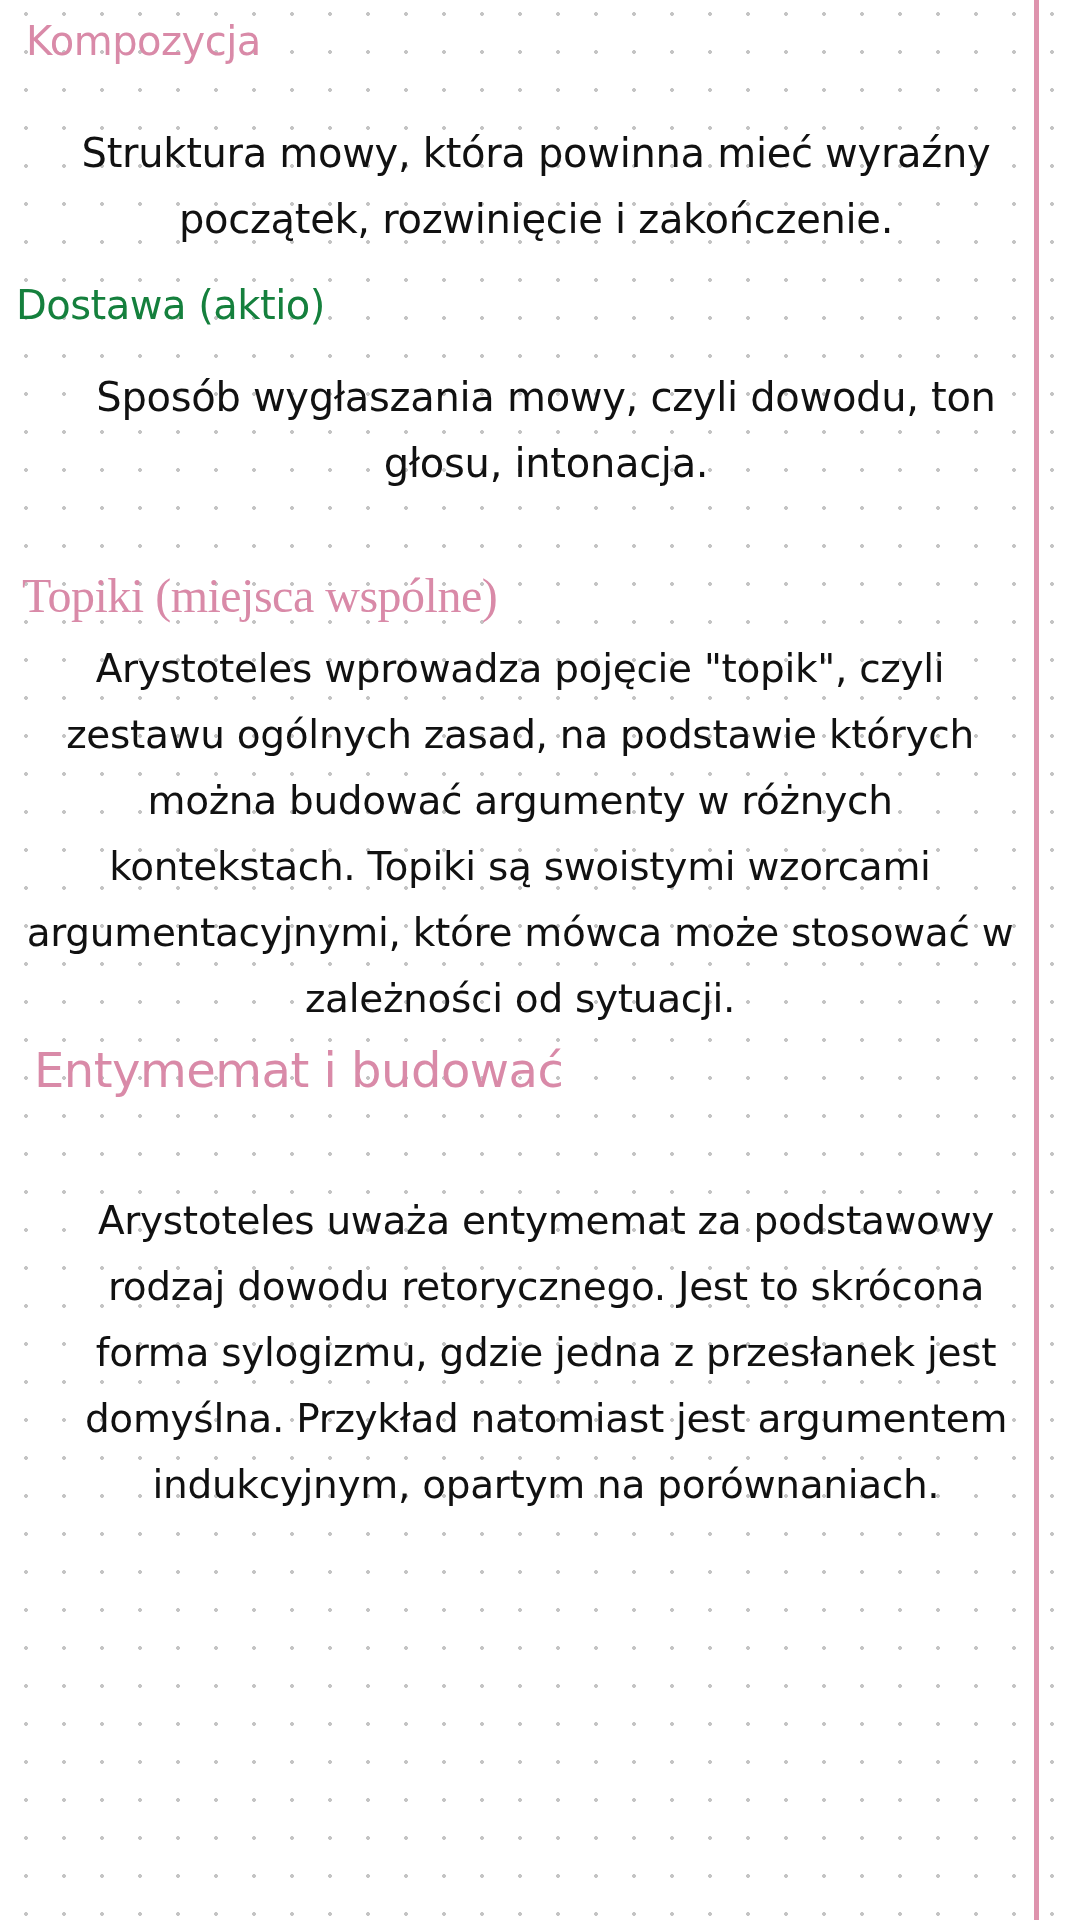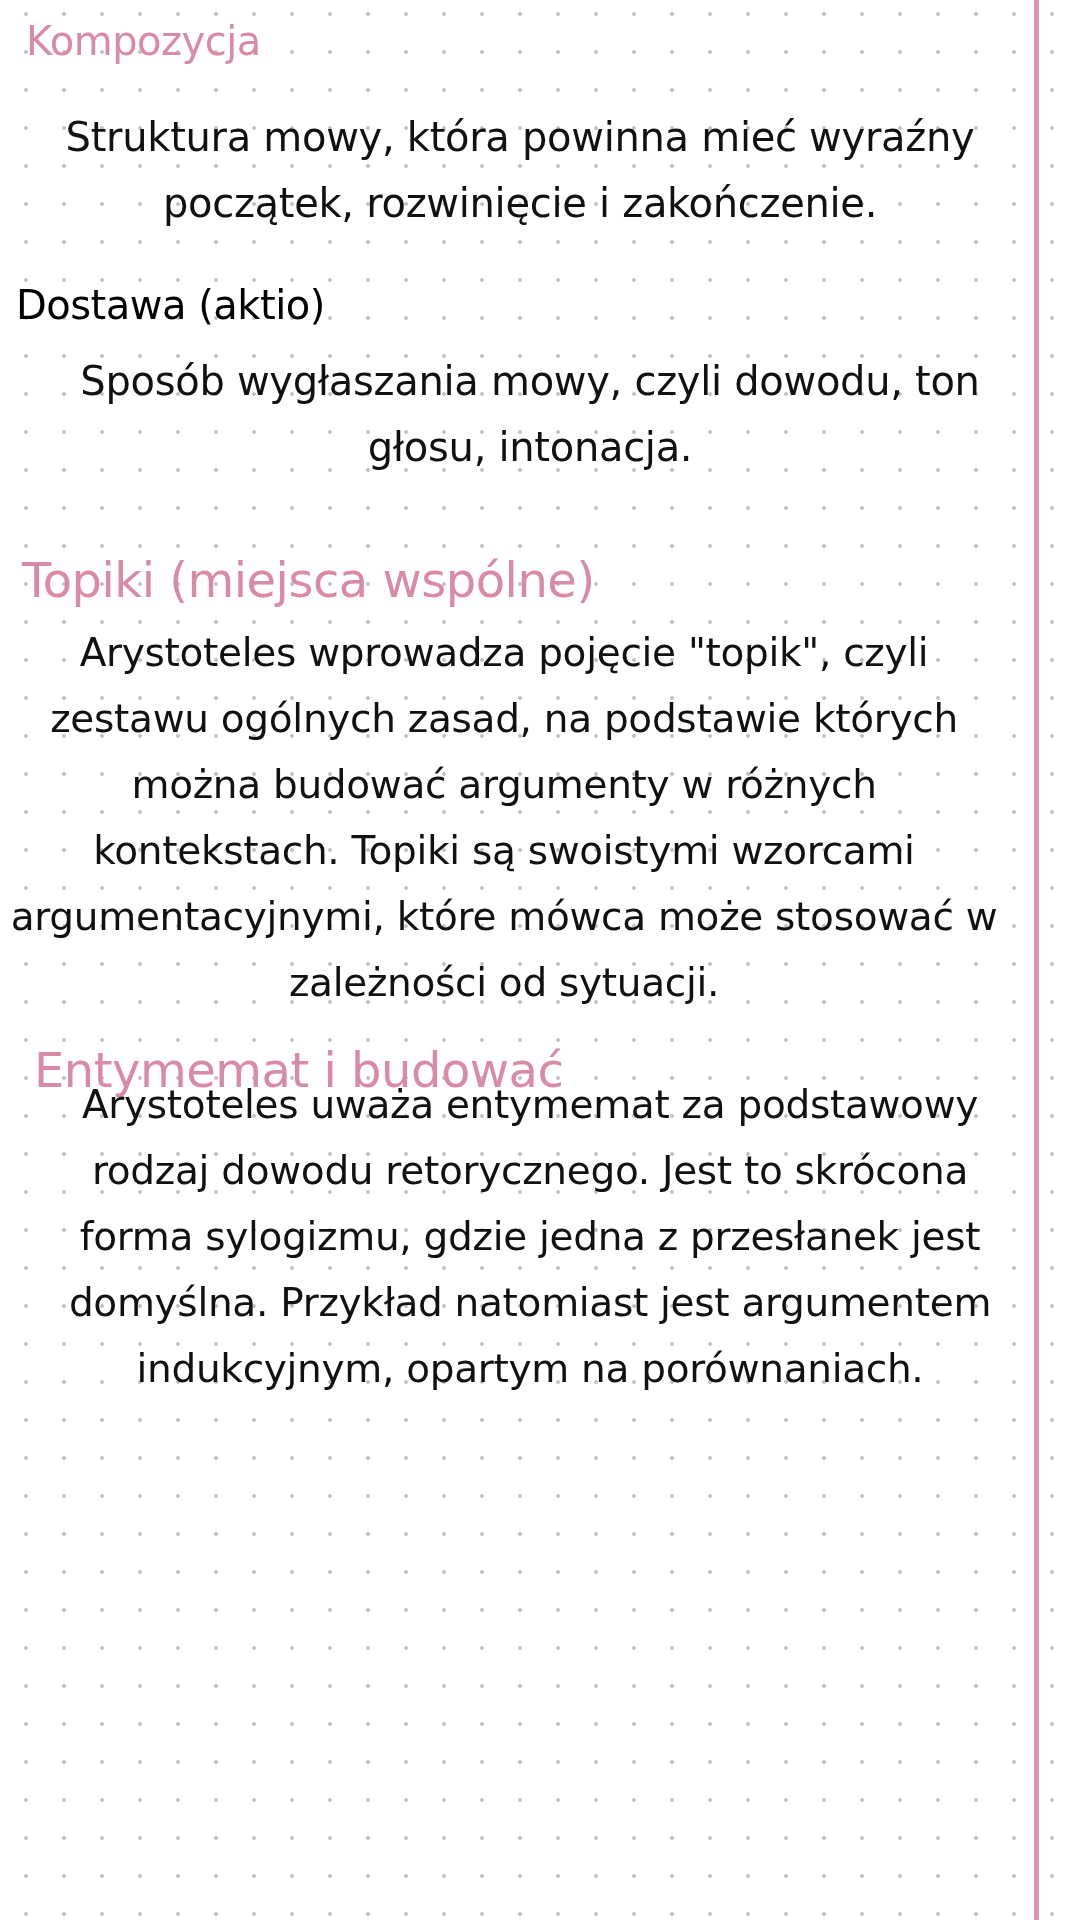--- a/index.html
+++ b/index.html
@@ -13,34 +13,34 @@
   }
   .margin-line {
     position:absolute; left:1034px; top:0; width:5px; height:1920px;
     background:#de93ad;
   }
   .heading {
     position:absolute; margin:12px; font-weight:normal; white-space:nowrap;
     letter-spacing:-0.5px;
   }
   .para {
-    position:absolute; margin:0; color:#111; text-align:center;
+    position:absolute; margin:16px; color:#111; text-align:center;
     font-weight:normal; letter-spacing:-0.3px;
   }
   .h-small { font-size:40px; }
   .h-large { font-size:48px; }
 </style>
 </head>
 <body>
 
 <div class="margin-line"></div>
 
 <h2 class="heading h-small" style="left:14px; top:6px; color:#d98aa8;">Kompozycja</h2>
 <p class="para" style="left:40px; top:104px; width:960px; font-size:40px; line-height:66px;">Struktura mowy, która powinna mieć wyraźny początek, rozwinięcie i zakończenie.</p>
 
-<h2 class="heading h-small" style="left:4px; top:270px; color:#000000;">Dostawa (aktio)</h2>
+<h2 class="heading h-small" style="left:4px; top:270px; color:#15803d;">Dostawa (aktio)</h2>
 <p class="para" style="left:50px; top:348px; width:960px; font-size:40px; line-height:66px;">Sposób wygłaszania mowy, czyli dowodu, ton głosu, intonacja.</p>
 
-<h2 class="heading h-large" style="left:10px; top:540px; color:#d98aa8;">Topiki (miejsca wspólne)</h2>
+<h2 class="heading h-large" style="left:10px; top:556px; color:#d98aa8;font-family:Liberation Serif, serif;">Topiki (miejsca wspólne)</h2>
 <p class="para" style="left:4px; top:620px; width:1000px; font-size:39px; line-height:66px;">Arystoteles wprowadza pojęcie "topik", czyli zestawu ogólnych zasad, na podstawie których można budować argumenty w różnych kontekstach. Topiki są swoistymi wzorcami argumentacyjnymi, które mówca może stosować w zależności od sytuacji.</p>
 
 <h2 class="heading h-large" style="left:22px; top:1030px; color:#d98aa8;">Entymemat i budować</h2>
-<p class="para" style="left:40px; top:1072px; width:980px; font-size:39px; line-height:66px;">Arystoteles uważa entymemat za podstawowy rodzaj dowodu retorycznego. Jest to skrócona forma sylogizmu, gdzie jedna z przesłanek jest domyślna. Przykład natomiast jest argumentem indukcyjnym, opartym na porównaniach.</p>
+<p class="para" style="left:40px; top:1172px; width:980px; font-size:39px; line-height:66px;">Arystoteles uważa entymemat za podstawowy rodzaj dowodu retorycznego. Jest to skrócona forma sylogizmu, gdzie jedna z przesłanek jest domyślna. Przykład natomiast jest argumentem indukcyjnym, opartym na porównaniach.</p>
 
 </body></html>

